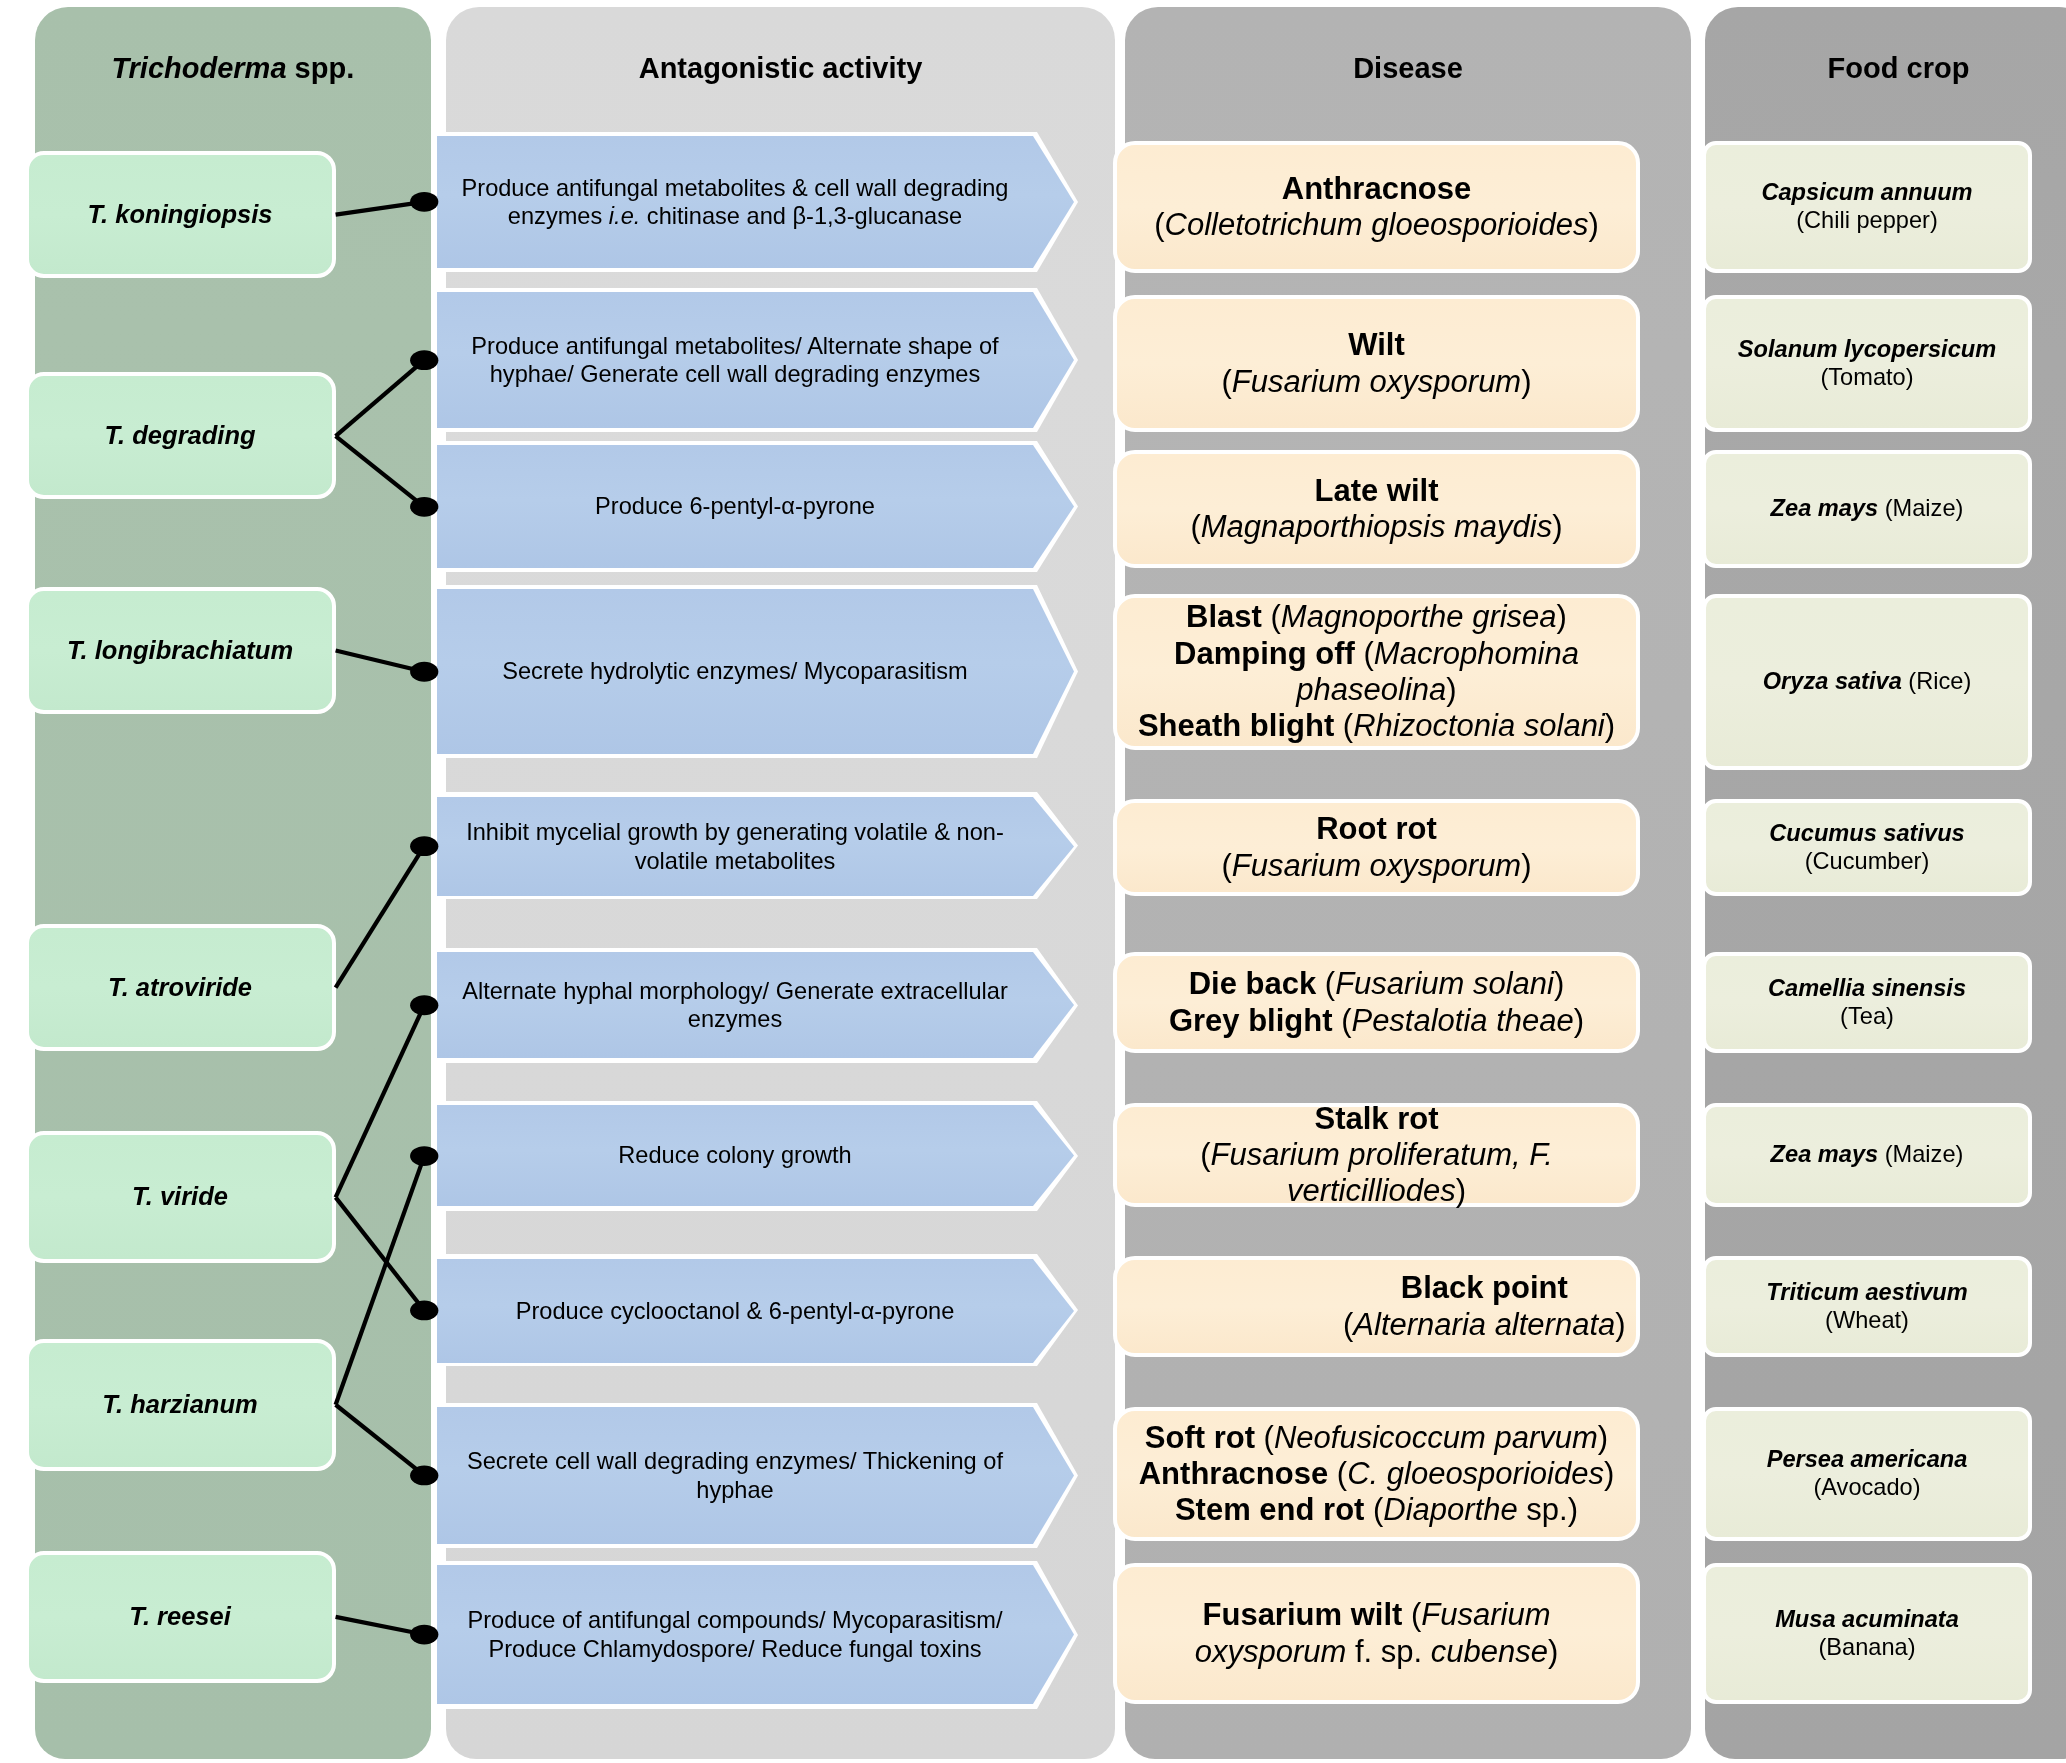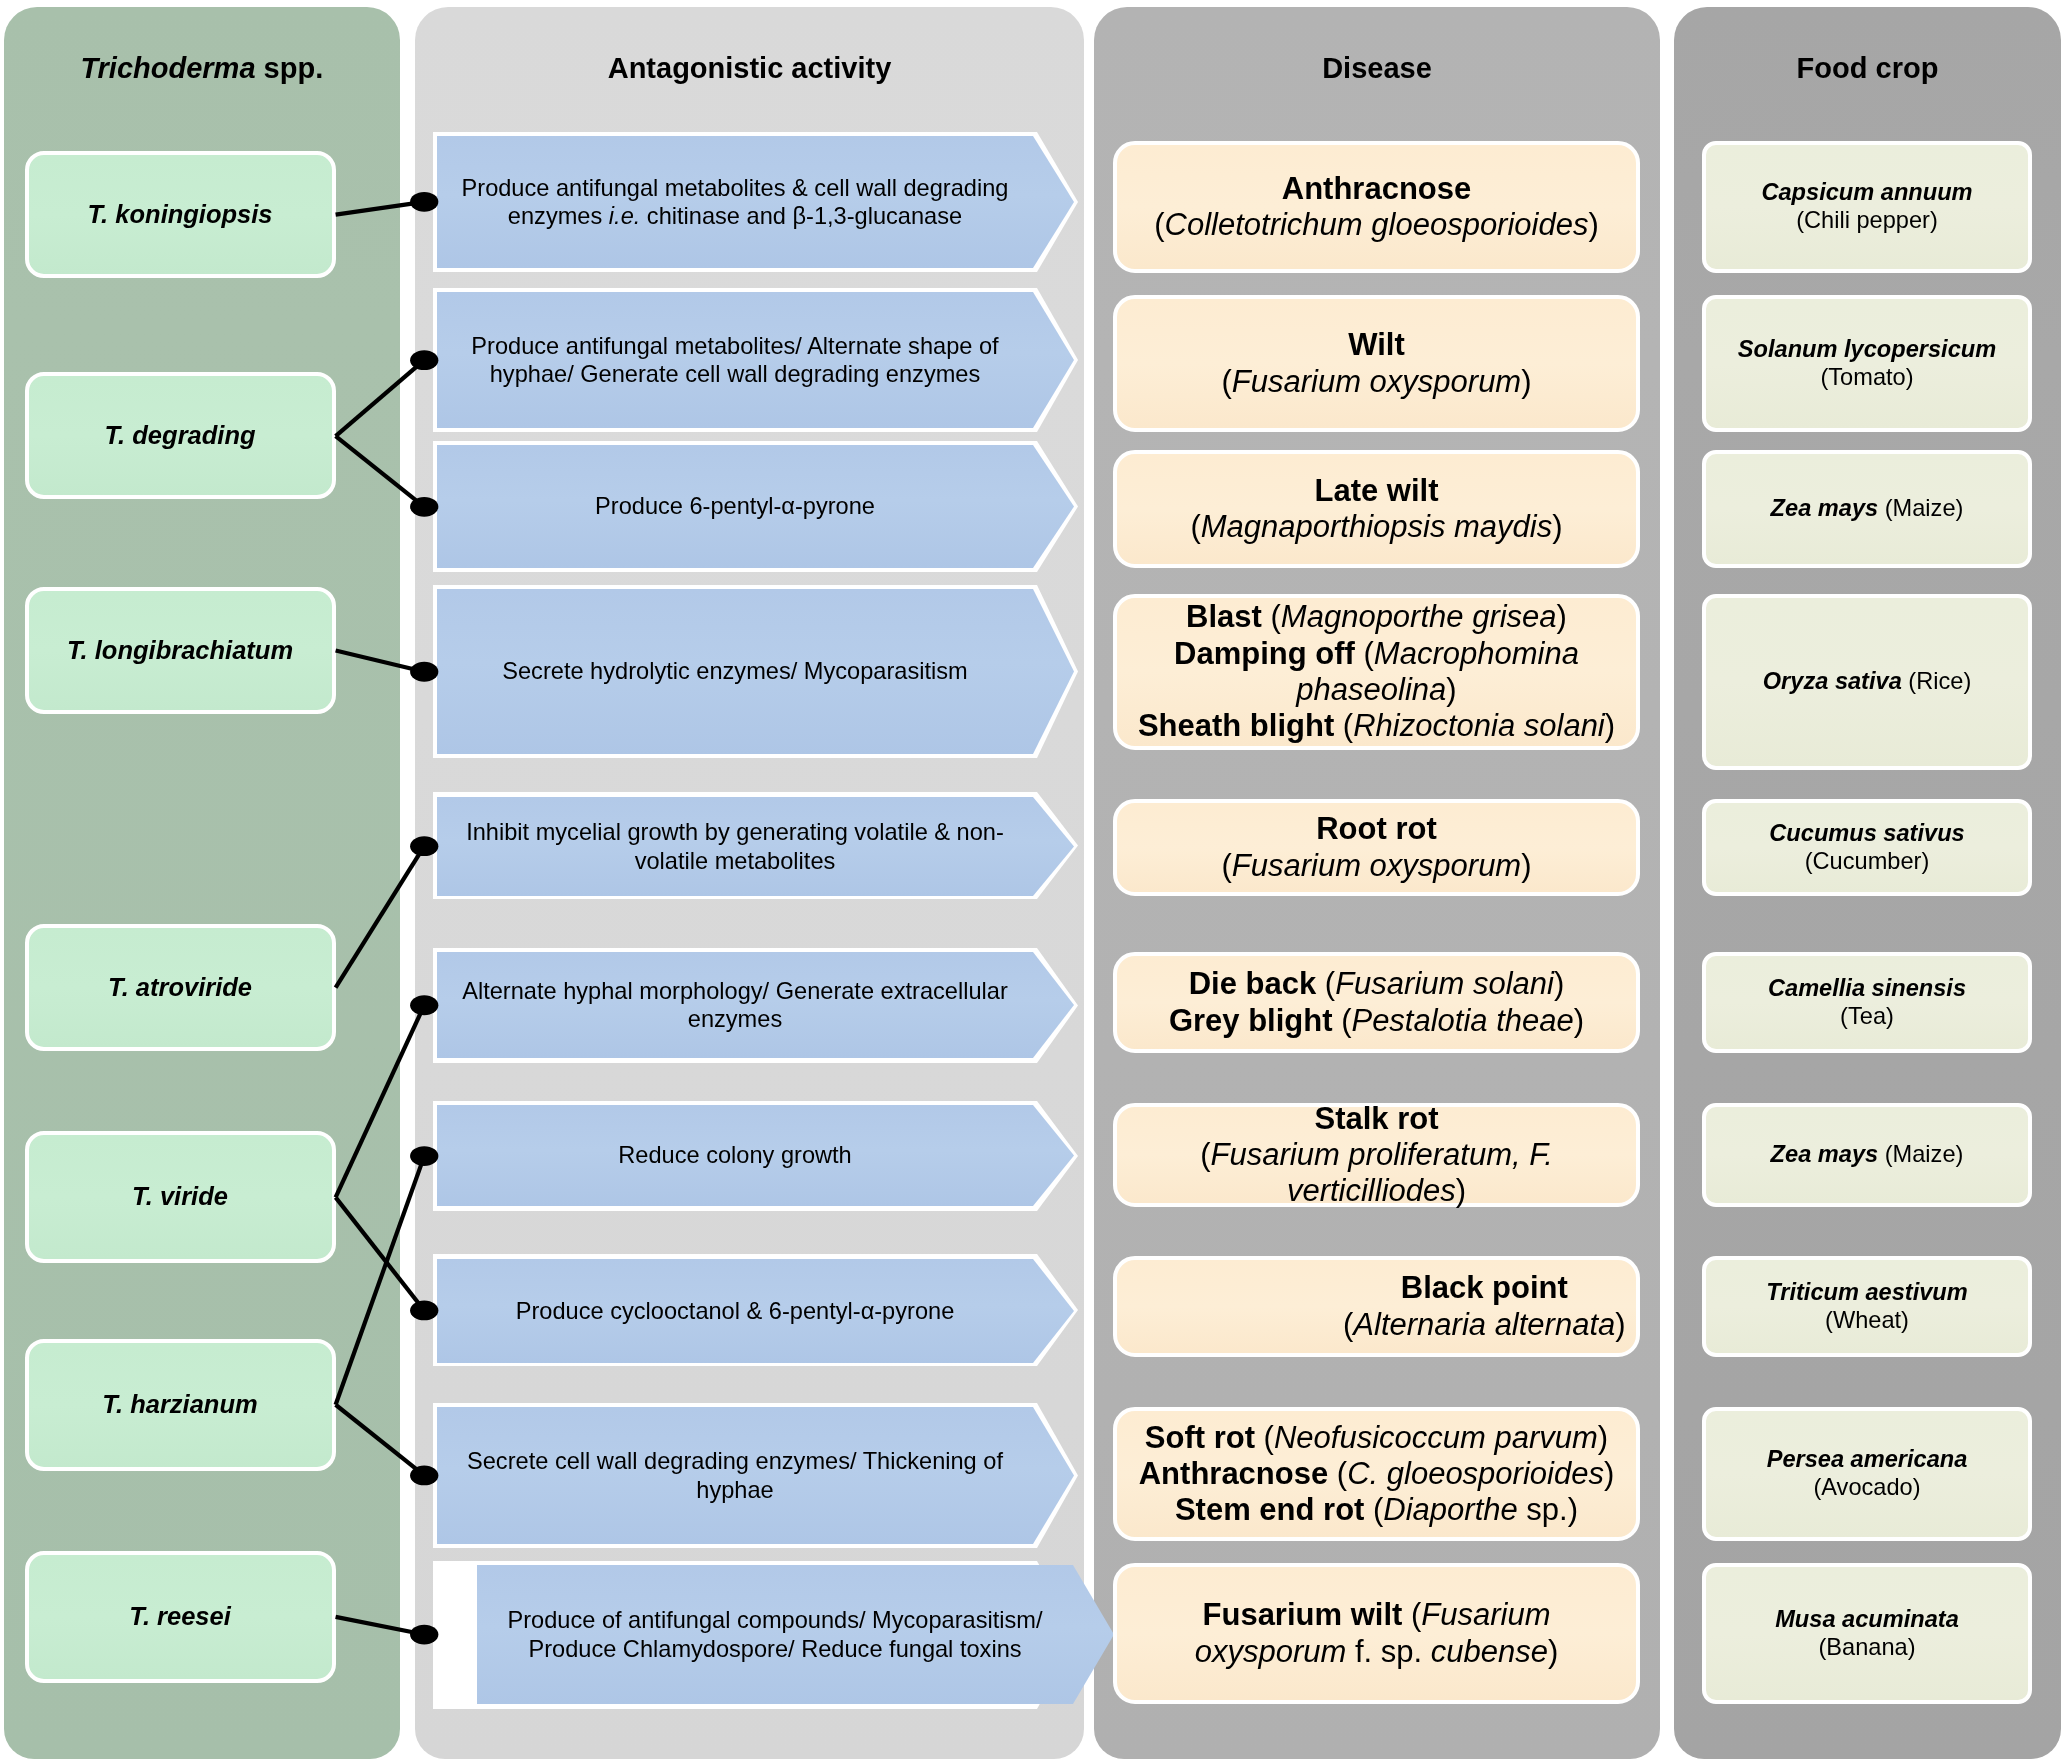--- a/index.html
+++ b/index.html
@@ -11,20 +11,21 @@
     height:1764px;
     background:#ffffff;
     overflow:hidden;
   }
 
   
   .panel{
     position:absolute;
     border-radius:30px;
     box-sizing:border-box;
+    margin-left:31px;
   }
   #panel-species{
     left:3.8px; top:6.6px; width:396px; height:1752px;
     background:linear-gradient(180deg,#a8c0ab 0%,#a9c1ac 18%,#a6bfaa 100%);
     border-radius:33px 33px 30px 30px;
   }
   #panel-activity{
     left:415px; top:6.6px; width:669px; height:1752px;
     background:linear-gradient(180deg,#d9d9d9 0%,#dadada 20%,#d6d6d6 100%);
     border-radius:33px 33px 30px 30px;
@@ -195,21 +196,21 @@
       </div>
       <div class="activity-wrap" style="top: 1254px; height: 112px;"></div>
       <div class="activity-card" style="top: 1259px; height: 104px;">
         <span>Produce cyclooctanol &amp; 6-pentyl-α-pyrone</span>
       </div>
       <div class="activity-wrap" style="top: 1403px; height: 145px;"></div>
       <div class="activity-card" style="top: 1407px; height: 137px;">
         <span>Secrete cell wall degrading enzymes/ Thickening of hyphae</span>
       </div>
       <div class="activity-wrap" style="top: 1561px; height: 148px;"></div>
-      <div class="activity-card" style="top: 1565px; height: 139px; margin-left: 40px;">
+      <div class="activity-card" style="top: 1565px; height: 139px;">
         <span>Produce of antifungal compounds/ Mycoparasitism/ Produce Chlamydospore/ Reduce fungal toxins</span>
       </div>
       <div class="card disease-card" style="top: 141px; height: 132px;">
         <span><b>Anthracnose</b><br>(<i>Colletotrichum gloeosporioides</i>)</span>
       </div>
       <div class="card disease-card" style="top: 295px; height: 137px;">
         <span><b>Wilt</b><br>(<i>Fusarium oxysporum</i>)</span>
       </div>
       <div class="card disease-card" style="top: 450px; height: 118px;">
         <span><b>Late wilt</b><br>(<i>Magnaporthiopsis maydis</i>)</span>

